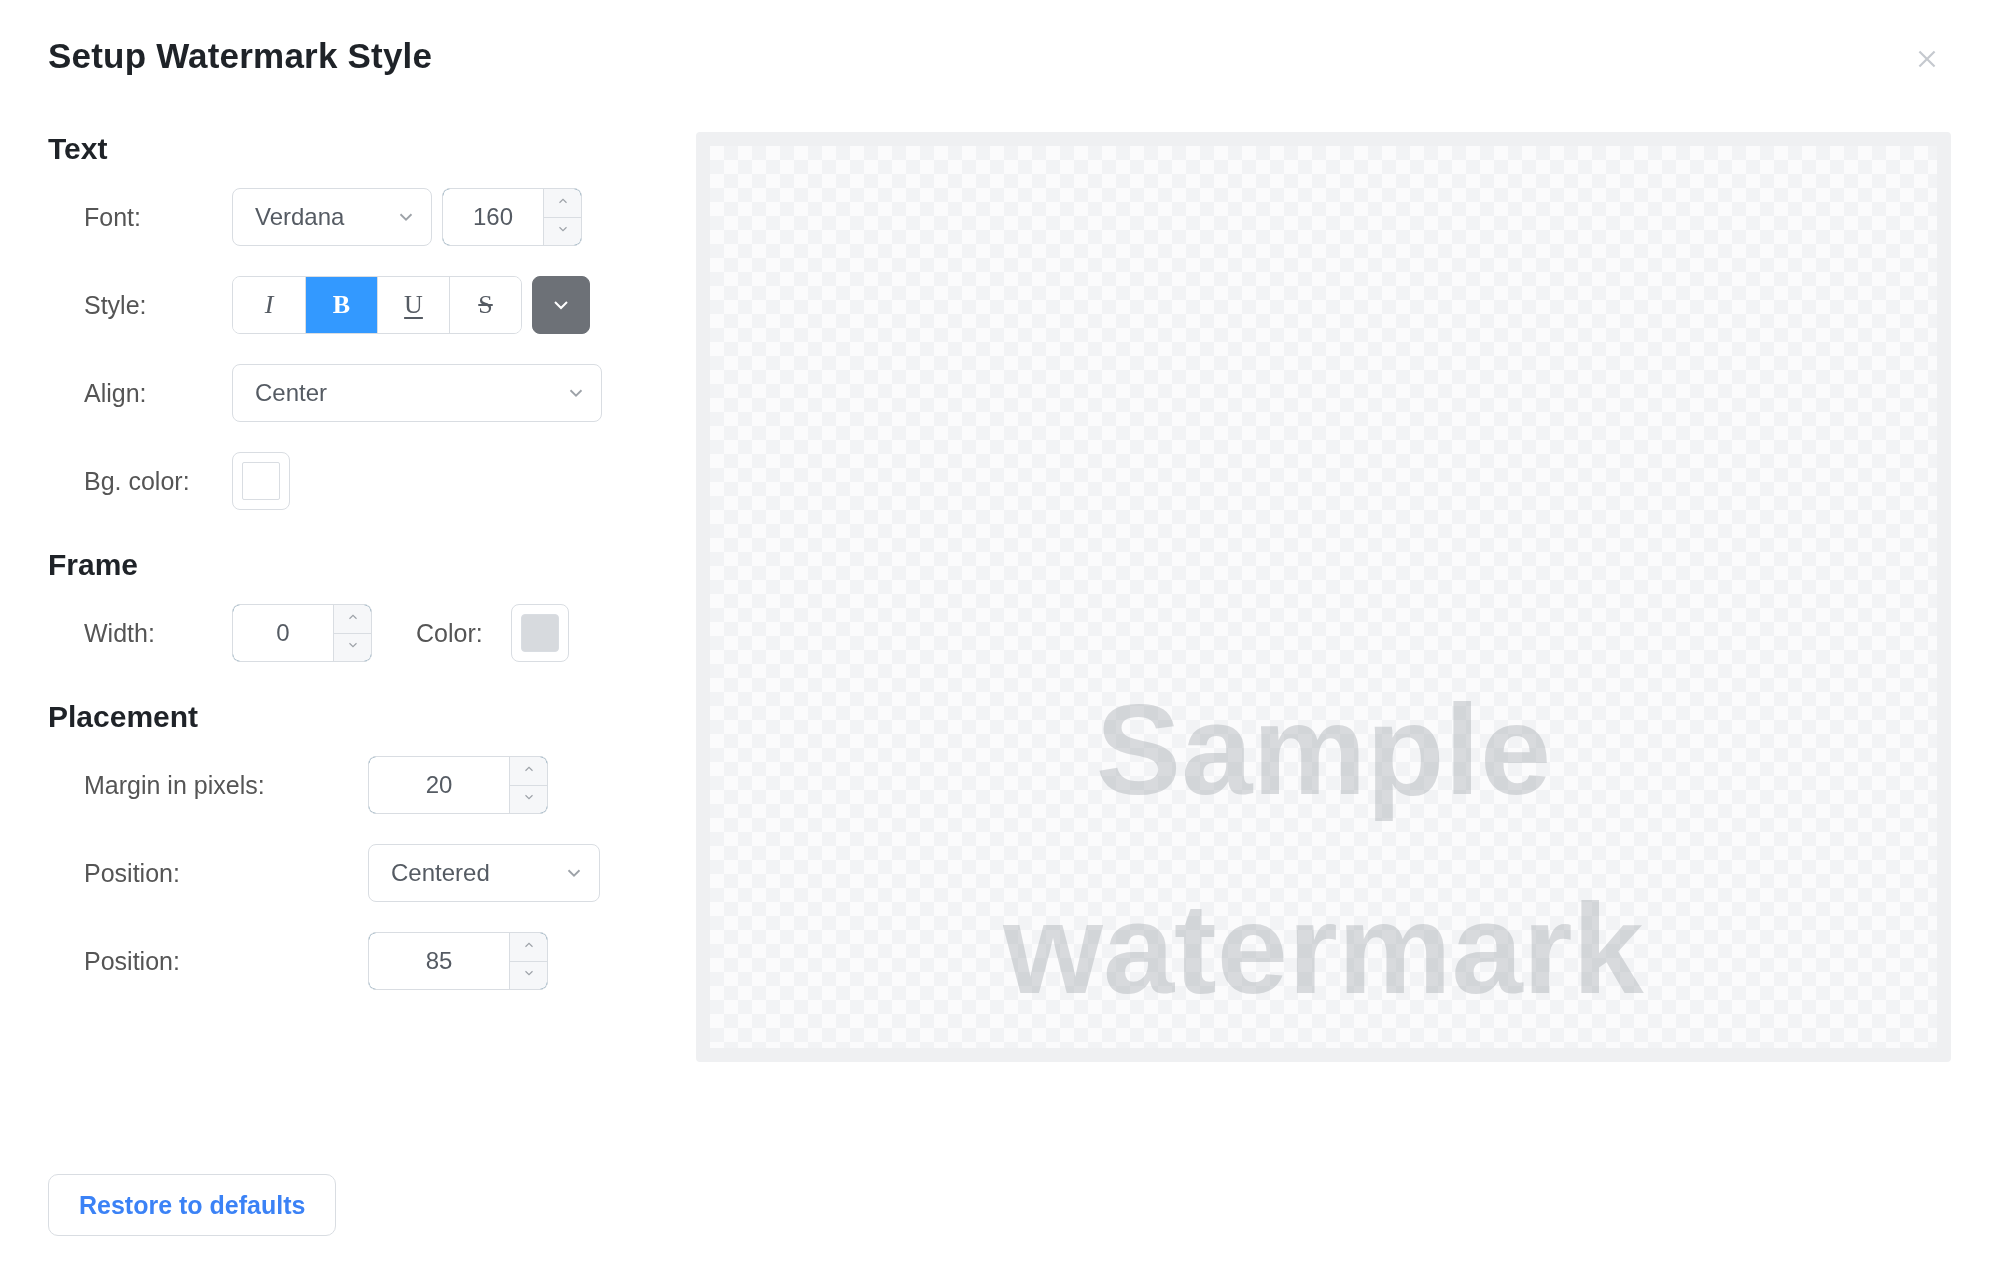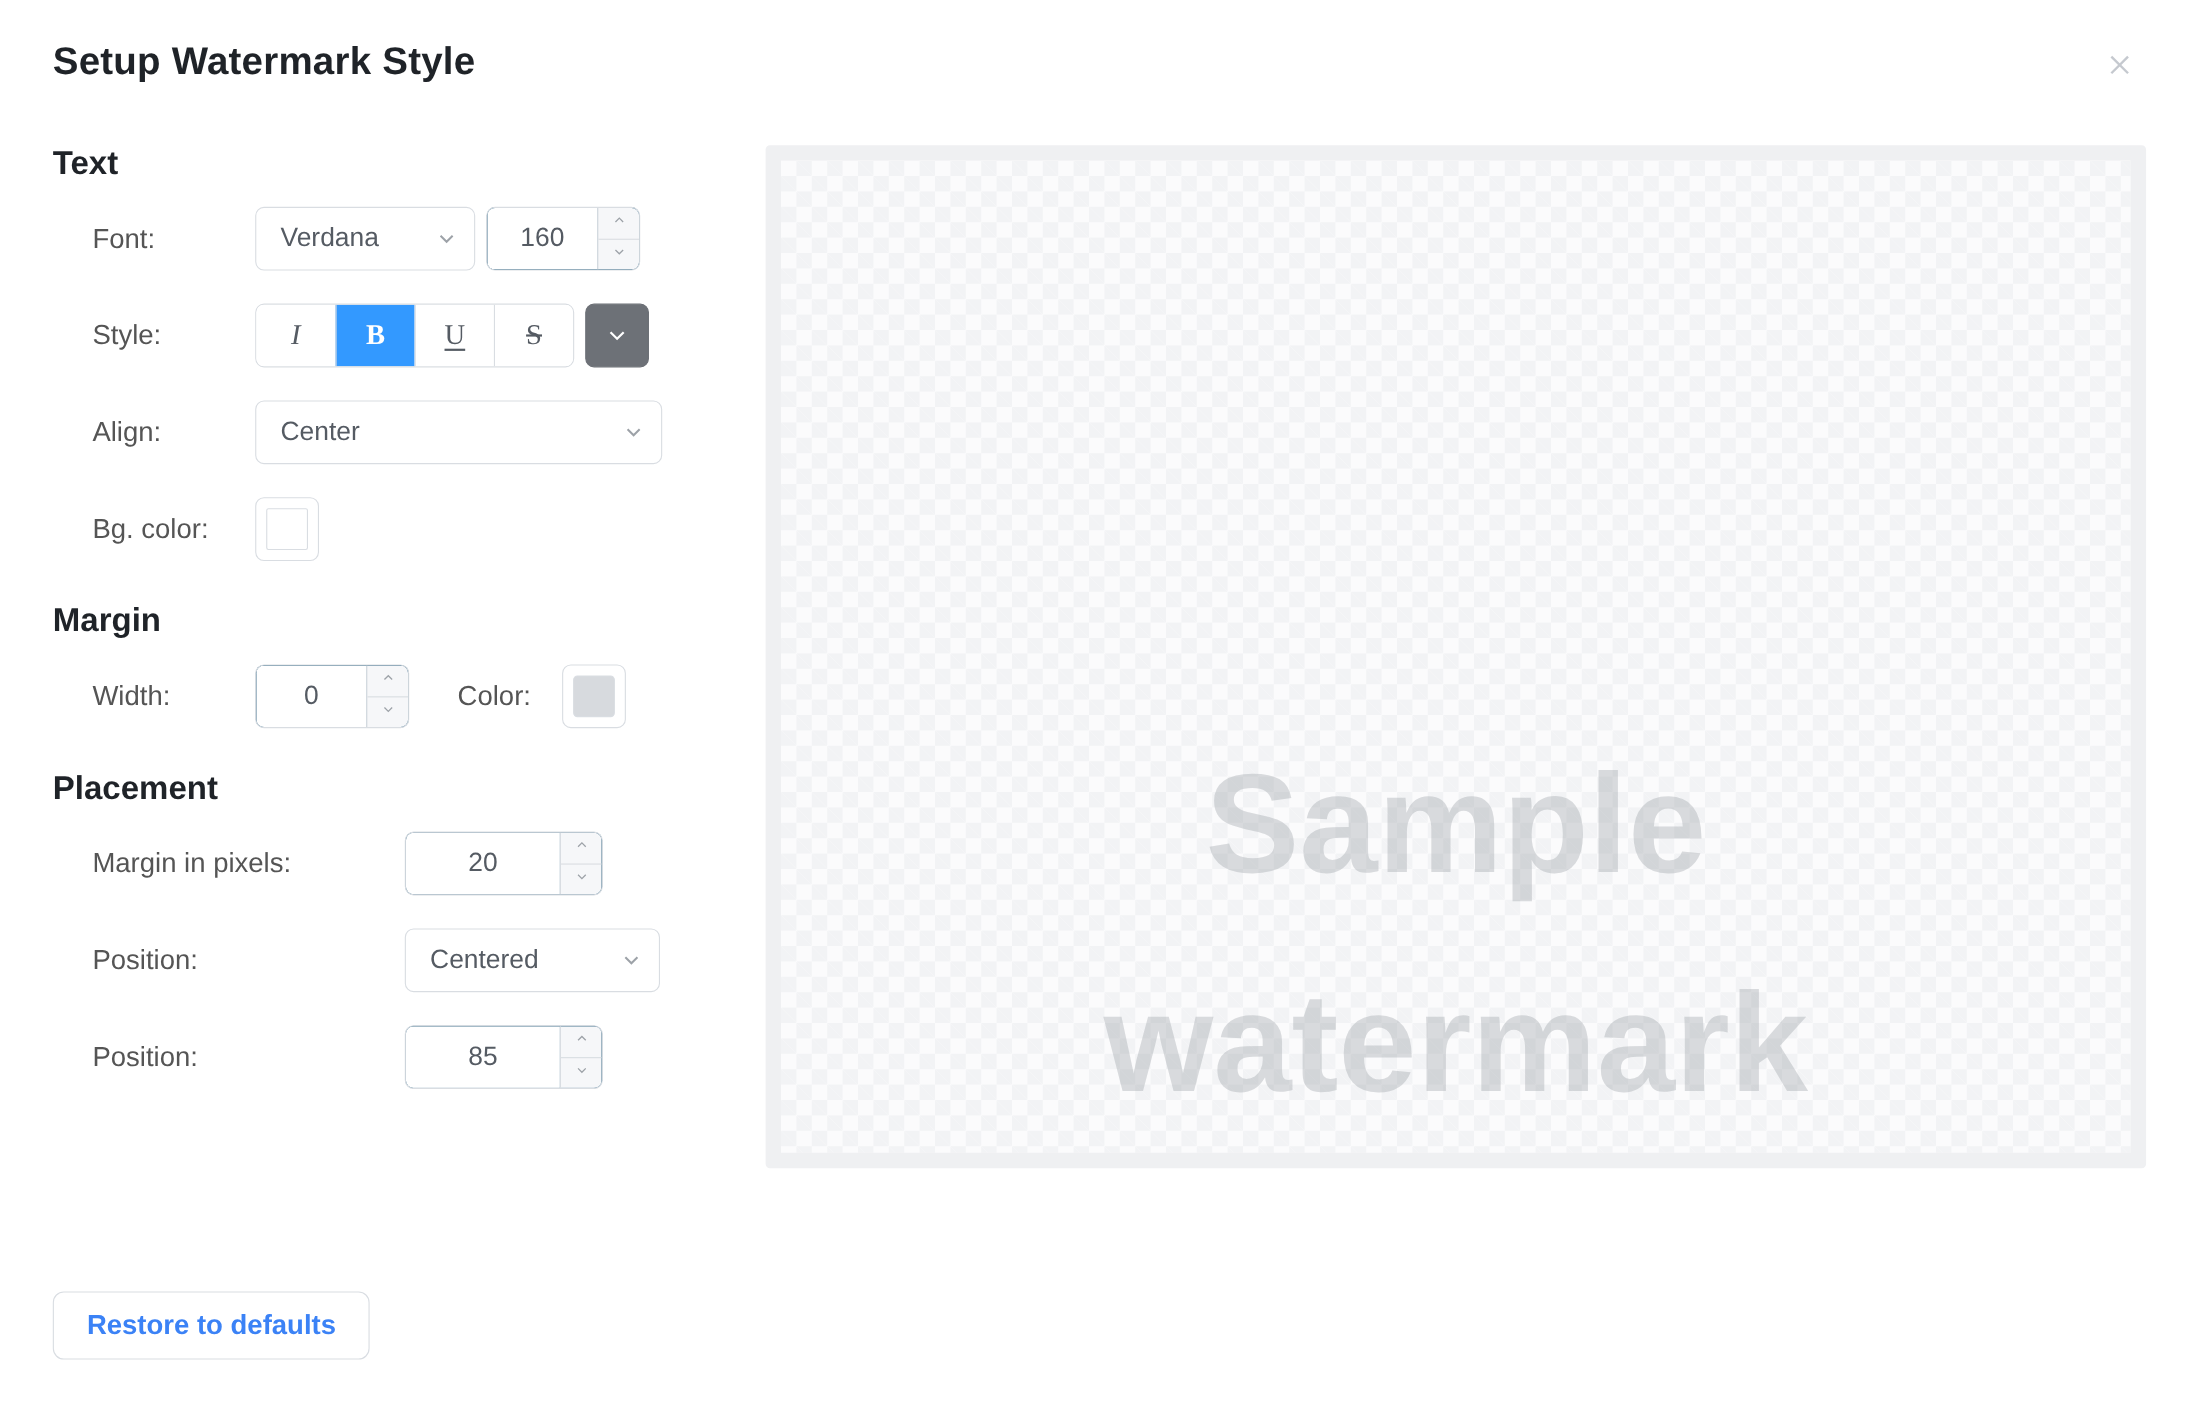--- a/index.html
+++ b/index.html
@@ -405,21 +405,21 @@
           <div class="label">Bg. color:</div>
           <div class="controls">
             <div class="bgcolor-swatch">
               <div class="inner"></div>
             </div>
           </div>
         </div>
       </div>
 
       <div class="section">
-        <div class="section-title">Margin</div>
+        <div class="section-title">Frame</div>
 
         <div class="row">
           <div class="label">Width:</div>
           <div class="controls">
             <div class="spinner">
               <input type="text" value="0" style="">
               <div class="steppers">
                 <div class="step">
                   <span><svg viewBox="0 0 24 24" fill="none" stroke="currentColor" stroke-width="2">
                         <polyline points="6 15 12 9 18 15"></polyline>

